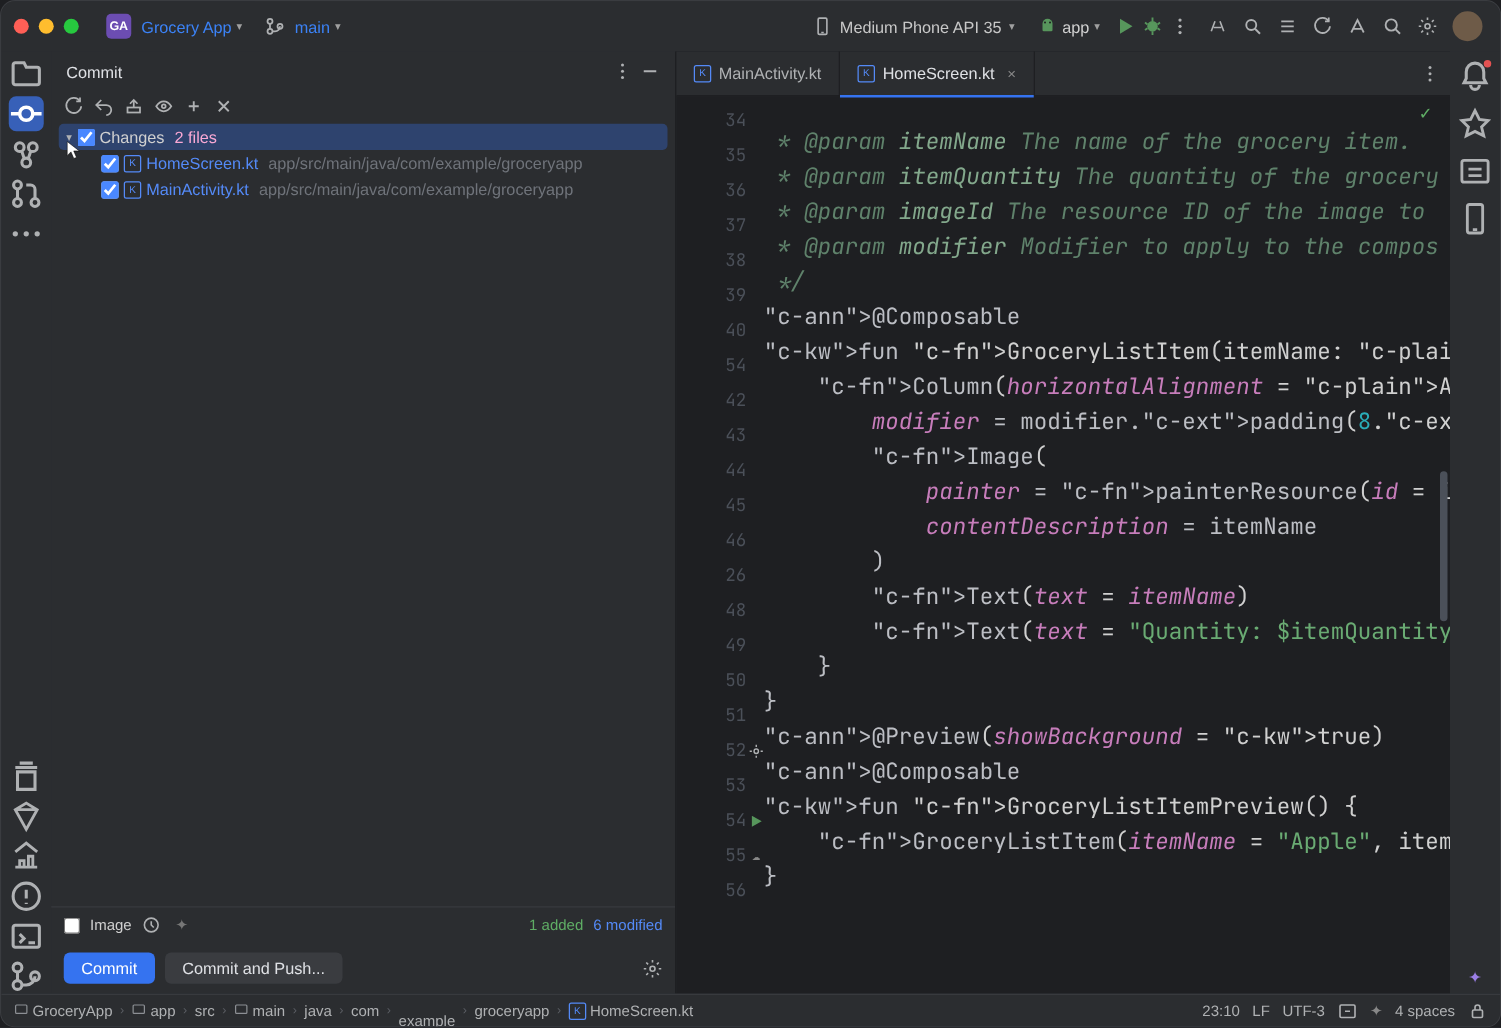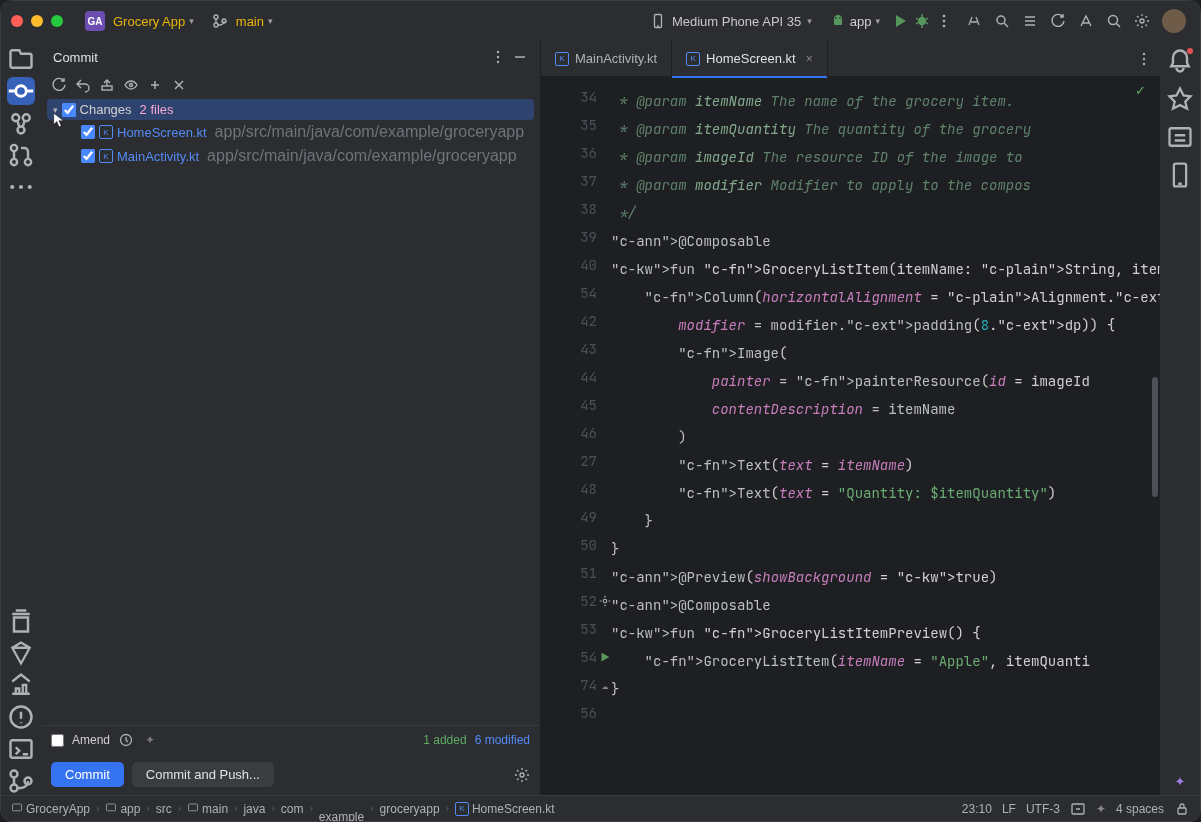--- a/index.html
+++ b/index.html
@@ -5,21 +5,21 @@
 * { box-sizing: border-box; margin: 0; padding: 0; }
 body { font-family: "Segoe UI", Arial, sans-serif; font-size: 13px; color: #D0D0D0; background: #1E1F22; overflow: hidden; width: 1201px; height: 822px; }
 .window { width: 1201px; height: 822px; background: #2B2D30; border-radius: 12px; border: 1px solid #3A3C40; display: flex; flex-direction: column; position: relative; overflow: hidden; }
 .titlebar { height: 40px; display: flex; align-items: center; padding: 0 10px; gap: 6px; background: #2B2D30; }
 .traffic { display: flex; gap: 8px; margin-right: 10px; }
 .dot { width: 12px; height: 12px; border-radius: 50%; }
 .dot.red { background: #FF5F56; }
 .dot.yellow { background: #FFBD2E; }
 .dot.green { background: #27C93F; }
 .proj-icon { width: 20px; height: 20px; background: #6C4DB2; border-radius: 4px; display: flex; align-items: center; justify-content: center; font-size: 10px; font-weight: bold; color: #fff; }
-.tb-text { color: #eab308; margin-left: 4px; }
+.tb-text { color: #3b82f6; margin-left: 4px; }
 .tb-item { display: flex; align-items: center; gap: 4px; padding: 4px 6px; border-radius: 4px; cursor: default; }
 .chev { font-size: 9px; color: #A0A0A0; }
 .tb-spacer { flex: 1; }
 .device-pill { display: flex; align-items: center; gap: 6px; color: #C8C8C8; }
 .icon { width: 16px; height: 16px; display: inline-flex; align-items: center; justify-content: center; color: #AFB1B3; }
 .icon svg { width: 16px; height: 16px; }
 .tb-right { display: flex; align-items: center; gap: 12px; margin-left: 8px; margin-right: 4px; }
 .run-icon svg { fill: #57965C; }
 .debug-icon svg { fill: #57965C; }
 .avatar { width: 24px; height: 24px; border-radius: 50%; background: #6E5B48; }
@@ -31,42 +31,42 @@
 .commit-panel { width: 500px; background: #2B2D30; display: flex; flex-direction: column; border-right: 1px solid #1E1F22; }
 .panel-header { display: flex; align-items: center; padding: 8px 12px; font-weight: 500; color: #DFE1E5; }
 .panel-header .gap { flex: 1; }
 .panel-toolbar { display: flex; align-items: center; gap: 8px; padding: 4px 10px; color: #AFB1B3; }
 .panel-toolbar .icon { cursor: pointer; }
 .changes-tree { flex: 1; overflow: auto; padding: 2px 6px; }
 .tree-row { display: flex; align-items: center; gap: 4px; padding: 3px 6px; border-radius: 4px; white-space: nowrap; font-size: 13px; }
 .tree-row.selected { background: #2E436E; }
 .tree-row input[type=checkbox] { accent-color: #4A88FF; width: 14px; height: 14px; }
 .file-ic { width: 14px; height: 14px; border: 1px solid #548AF7; border-radius: 2px; display: inline-flex; align-items: center; justify-content: center; font-size: 8px; color: #548AF7; background: transparent; }
-.filepath { color: #6F737A; font-size: 16px; margin-left: 4px; }
+.filepath { color: #6F737A; font-size: 13px; margin-left: 4px; }
 .filename { color: #548AF7; }
 .filename.mod { color: #548AF7; }
 .changes-footer { display: flex; align-items: center; padding: 6px 10px; font-size: 12px; gap: 8px; border-top: 1px solid #383A3E; }
 .added-lbl { color: #5FAD65; }
 .mod-lbl { color: #548AF7; }
 .commit-msg { height: 260px; padding: 10px 14px; background: #2B2D30; }
 .commit-msg textarea { width: 100%; height: 100%; background: transparent; border: none; color: #888; font-family: "JetBrains Mono", Menlo, monospace; font-size: 15px; resize: none; outline: none; }
 .commit-actions { display: flex; align-items: center; gap: 8px; padding: 8px 10px; }
 .btn { padding: 5px 14px; border-radius: 5px; font-size: 13px; border: none; cursor: pointer; }
 .btn.primary { background: #3573F0; color: #fff; }
 .btn.secondary { background: #3A3C40; color: #DFE1E5; }
 .gear-r { margin-left: auto; color: #AFB1B3; }
 .editor-area { flex: 1; display: flex; flex-direction: column; background: #1E1F22; overflow: hidden; }
 .tabrow { display: flex; align-items: center; height: 36px; background: #2B2D30; border-bottom: 1px solid #1E1F22; }
 .etab { display: flex; align-items: center; gap: 6px; padding: 0 14px; height: 36px; color: #AFB1B3; font-size: 13px; border-right: 1px solid #1E1F22; position: relative; }
 .etab.active { color: #DFE1E5; }
 .etab.active::after { content: ""; position: absolute; left: 0; right: 0; bottom: -1px; height: 2px; background: #3573F0; }
 .etab .close-x { color: #888; font-size: 12px; margin-left: 4px; }
 .editor-content { flex: 1; display: flex; overflow: hidden; position: relative; }
 .gutter { width: 70px; text-align: right; padding-right: 14px; color: #4B5059; font-family: "JetBrains Mono", Menlo, monospace; font-size: 14px; line-height: 28px; padding-top: 6px; user-select: none; position: relative; }
-.code { flex: 1; font-family: "JetBrains Mono", Menlo, monospace; font-size: 14px; line-height: 28px; padding-top: 10px; overflow: hidden; white-space: pre; }
+.code { flex: 1; font-family: "JetBrains Mono", Menlo, monospace; font-size: 18px; line-height: 28px; padding-top: 23px; overflow: hidden; white-space: pre; }
 .gut-icon { position: absolute; right: -2px; width: 16px; height: 16px; display: flex; align-items: center; justify-content: center; font-size: 11px; }
 .right-rail { width: 40px; background: #2B2D30; display: flex; flex-direction: column; align-items: center; padding-top: 6px; gap: 10px; }
 .right-rail .rail-btn { position: relative; }
 .notif-dot { position: absolute; top: 1px; right: 1px; width: 6px; height: 6px; border-radius: 50%; background: #E35252; }
 .statusbar { height: 26px; background: #2B2D30; display: flex; align-items: center; padding: 0 10px; gap: 10px; font-size: 12px; color: #AFB1B3; border-top: 1px solid #383A3E; }
 .bc { display: flex; align-items: center; gap: 6px; }
 .bc-sep { color: #5A5D63; font-size: 10px; }
 .sb-spacer { flex: 1; }
 
 .c-com { color: #5F826B; font-style: italic; }
@@ -338,21 +338,21 @@
             <div class="tree-row" style="padding-left: 34px;">
               <input type="checkbox" checked="" style="">
     <span class="file-ic">K</span>
     <span class="filename mod">MainActivity.kt</span>
     <span class="filepath">app/src/main/java/com/example/groceryapp</span>
             </div>
           </div>
       </div>
       <div class="changes-footer">
         <input type="checkbox" style="">
-        <span>Amend</span>
+        <span>Image</span>
         <span class="icon">
             <svg viewBox="0 0 16 16" fill="none" stroke="currentColor" stroke-width="1.3">
               <circle cx="8" cy="8" r="5.5"></circle>
               <path d="M8 5v3l2 2"></path>
             </svg>
           </span>
         <span class="icon" style="color:#777;">✦</span>
         <div style="flex:1"></div>
         <span class="added-lbl">1 added</span>
         <span class="mod-lbl">6 modified</span>
@@ -400,40 +400,40 @@
             <div>37</div>
             <div>38</div>
             <div>39</div>
             <div>40</div>
             <div>54</div>
             <div>42</div>
             <div>43</div>
             <div>44</div>
             <div>45</div>
             <div>46</div>
-            <div>27</div>
+            <div>26</div>
             <div>48</div>
             <div>49</div>
             <div>50</div>
             <div>51</div>
             <div>52</div>
             <div class="gut-icon" style="top: 516px;">
               <svg width="14" height="14" viewBox="0 0 16 16" fill="none" stroke="#AFB1B3" stroke-width="1.3">
                 <circle cx="8" cy="8" r="2"></circle>
                 <path d="M8 2v2M8 12v2M2 8h2M12 8h2"></path>
               </svg>
             </div>
             <div>53</div>
             <div>54</div>
             <div class="gut-icon" style="top: 572px;">
               <svg width="14" height="14" viewBox="0 0 16 16">
                 <path d="M4 3l9 5-9 5z" fill="#57965C"></path>
               </svg>
             </div>
-            <div>74</div>
+            <div>55</div>
             <div class="gut-icon" style="top: 600px; color: rgb(136, 136, 136);">☁</div>
             <div>56</div>
           </div>
         <div class="code" id="code"><div><span class="c-com"> * <span class="c-com">@param</span> <span class="c-com-em">itemName</span> The name of the grocery item.</span></div><div><span class="c-com"> * <span class="c-com">@param</span> <span class="c-com-em">itemQuantity</span> The quantity of the grocery</span></div><div><span class="c-com"> * <span class="c-com">@param</span> <span class="c-com-em">imageId</span> The resource ID of the image to</span></div><div><span class="c-com"> * <span class="c-com">@param</span> <span class="c-com-em">modifier</span> Modifier to apply to the compos</span></div><div><span class="c-com"> */</span></div><div><span class="c-plain"><span class="&lt;span">"c-ann"</span>&gt;@Composable</span></div><div><span class="c-plain"><span class="&lt;span">"c-kw"</span>&gt;fun</span> <span class="&lt;span">"c-fn"</span>&gt;GroceryListItem(itemName: <span class="&lt;span">"c-plain"</span>&gt;String, itemQuantity</div><div><span class="c-plain">    <span class="&lt;span">"c-fn"</span>&gt;Column</span>(<span class="c-id">horizontalAlignment</span> = <span class="&lt;span">"c-plain"</span>&gt;Alignment.<span class="&lt;span">"c-ext"</span>&gt;CenterH</div><div><span class="c-plain">        <span class="c-id">modifier</span> = modifier.<span class="&lt;span">"c-ext"</span>&gt;padding</span>(<span class="c-num">8</span>.<span class="&lt;span">"c-ext"</span>&gt;dp)) {</div><div><span class="c-plain">        <span class="&lt;span">"c-fn"</span>&gt;Image</span>(</div><div><span class="c-plain">            <span class="c-id">painter</span> = <span class="&lt;span">"c-fn"</span>&gt;painterResource</span>(<span class="c-id">id</span> = imageId</div><div><span class="c-plain">            <span class="c-id">contentDescription</span> = itemName</span></div><div><span class="c-plain">        )</span></div><div><span class="c-plain">        <span class="&lt;span">"c-fn"</span>&gt;Text</span>(<span class="c-id">text</span> = <span class="c-id">itemName</span>)</div><div><span class="c-plain">        <span class="&lt;span">"c-fn"</span>&gt;Text</span>(<span class="c-id">text</span> = <span class="c-str">"Quantity: $itemQuantity"</span>)</div><div><span class="c-plain">    }</span></div><div><span class="c-plain">}</span></div><div><span class="c-plain"></span></div><div><span class="c-plain"><span class="&lt;span">"c-ann"</span>&gt;@Preview</span>(<span class="c-id">showBackground</span> = <span class="&lt;span">"c-kw"</span>&gt;true)</div><div><span class="c-plain"><span class="&lt;span">"c-ann"</span>&gt;@Composable</span></div><div><span class="c-plain"><span class="&lt;span">"c-kw"</span>&gt;fun</span> <span class="&lt;span">"c-fn"</span>&gt;GroceryListItemPreview() {</div><div><span class="c-plain">    <span class="&lt;span">"c-fn"</span>&gt;GroceryListItem</span>(<span class="c-id">itemName</span> = <span class="c-str">"Apple"</span>, itemQuanti</div><div><span class="c-plain">}</span></div></div>
         <div class="vscroll"></div>
       </div>
     </div>
 
     <div class="right-rail">
       <div class="rail-btn">

